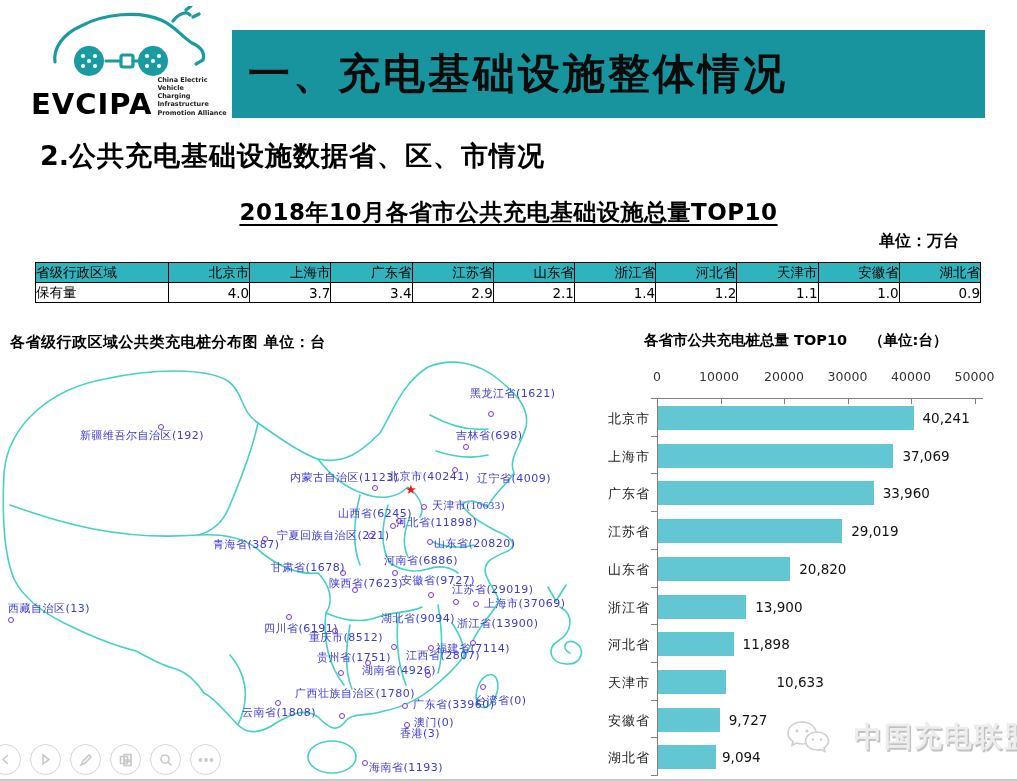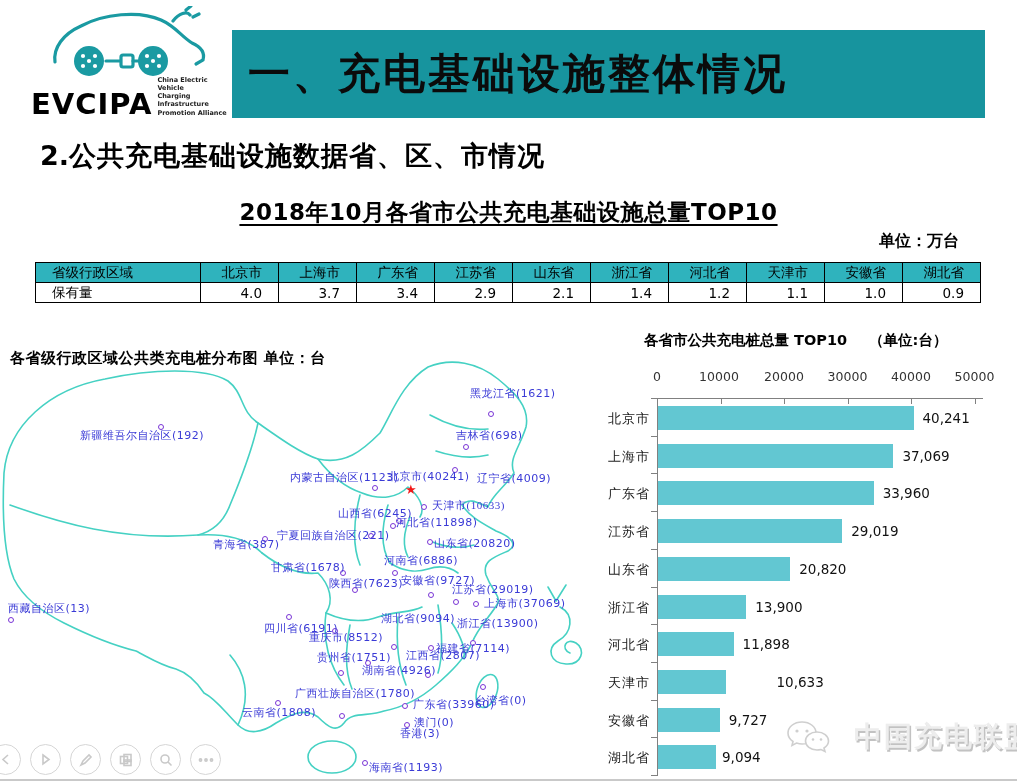--- a/index.html
+++ b/index.html
@@ -26,26 +26,26 @@
   .sec-num{font-weight:bold;font-family:"DejaVu Sans",sans-serif;}
   .sec-title{font-weight:bold;font-family:"DejaVu Serif","Liberation Serif",serif;letter-spacing:1px;}
 
   
   .table-title{position:absolute;left:0;top:197px;width:1017px;text-align:center;font-size:23px;
           font-weight:bold;text-decoration:underline;text-decoration-thickness:2px;text-underline-offset:4px;
           letter-spacing:0.5px;}
   .table-unit{position:absolute;right:58px;top:231px;font-size:16px;font-weight:bold;}
   table.top10{position:absolute;left:35px;top:262px;width:946px;border-collapse:collapse;
           table-layout:fixed;border:1.5px solid #000;font-size:13.5px;}
-  table.top10 td{border:1px solid #000;height:19px;padding:0 16px;text-align:right;white-space:nowrap;overflow:hidden;}
+  table.top10 td{border:1px solid #000;height:19px;padding:0 0;text-align:right;white-space:nowrap;overflow:hidden;}
   table.top10 tr:first-child td{background:#2fb3bd;}
   table.top10 td.first{width:132px;text-align:left;}
 
   
-  .map-title{position:absolute;left:10px;top:349px;font-size:15px;font-weight:bold;letter-spacing:0.5px;}
+  .map-title{position:absolute;left:10px;top:333px;font-size:15px;font-weight:bold;letter-spacing:0.5px;}
   .map{position:absolute;left:0;top:355px;width:640px;height:426px;}
   .map svg{position:absolute;left:0;top:0;}
   .mlabel{position:absolute;font-size:11px;color:#3a3ad6;white-space:nowrap;letter-spacing:0.5px;z-index:3;}
   .mmark{position:absolute;width:4px;height:4px;border:1.3px solid #7a35d6;border-radius:50%;
          background:#fff;z-index:2;}
   .star{position:absolute;color:#f21818;font-size:13px;line-height:1;z-index:4;}
 
   
   .chart{position:absolute;left:572px;top:325px;width:445px;height:456px;}
   .chart-title{position:absolute;left:72px;top:6px;font-size:14.5px;font-weight:bold;white-space:nowrap;}

